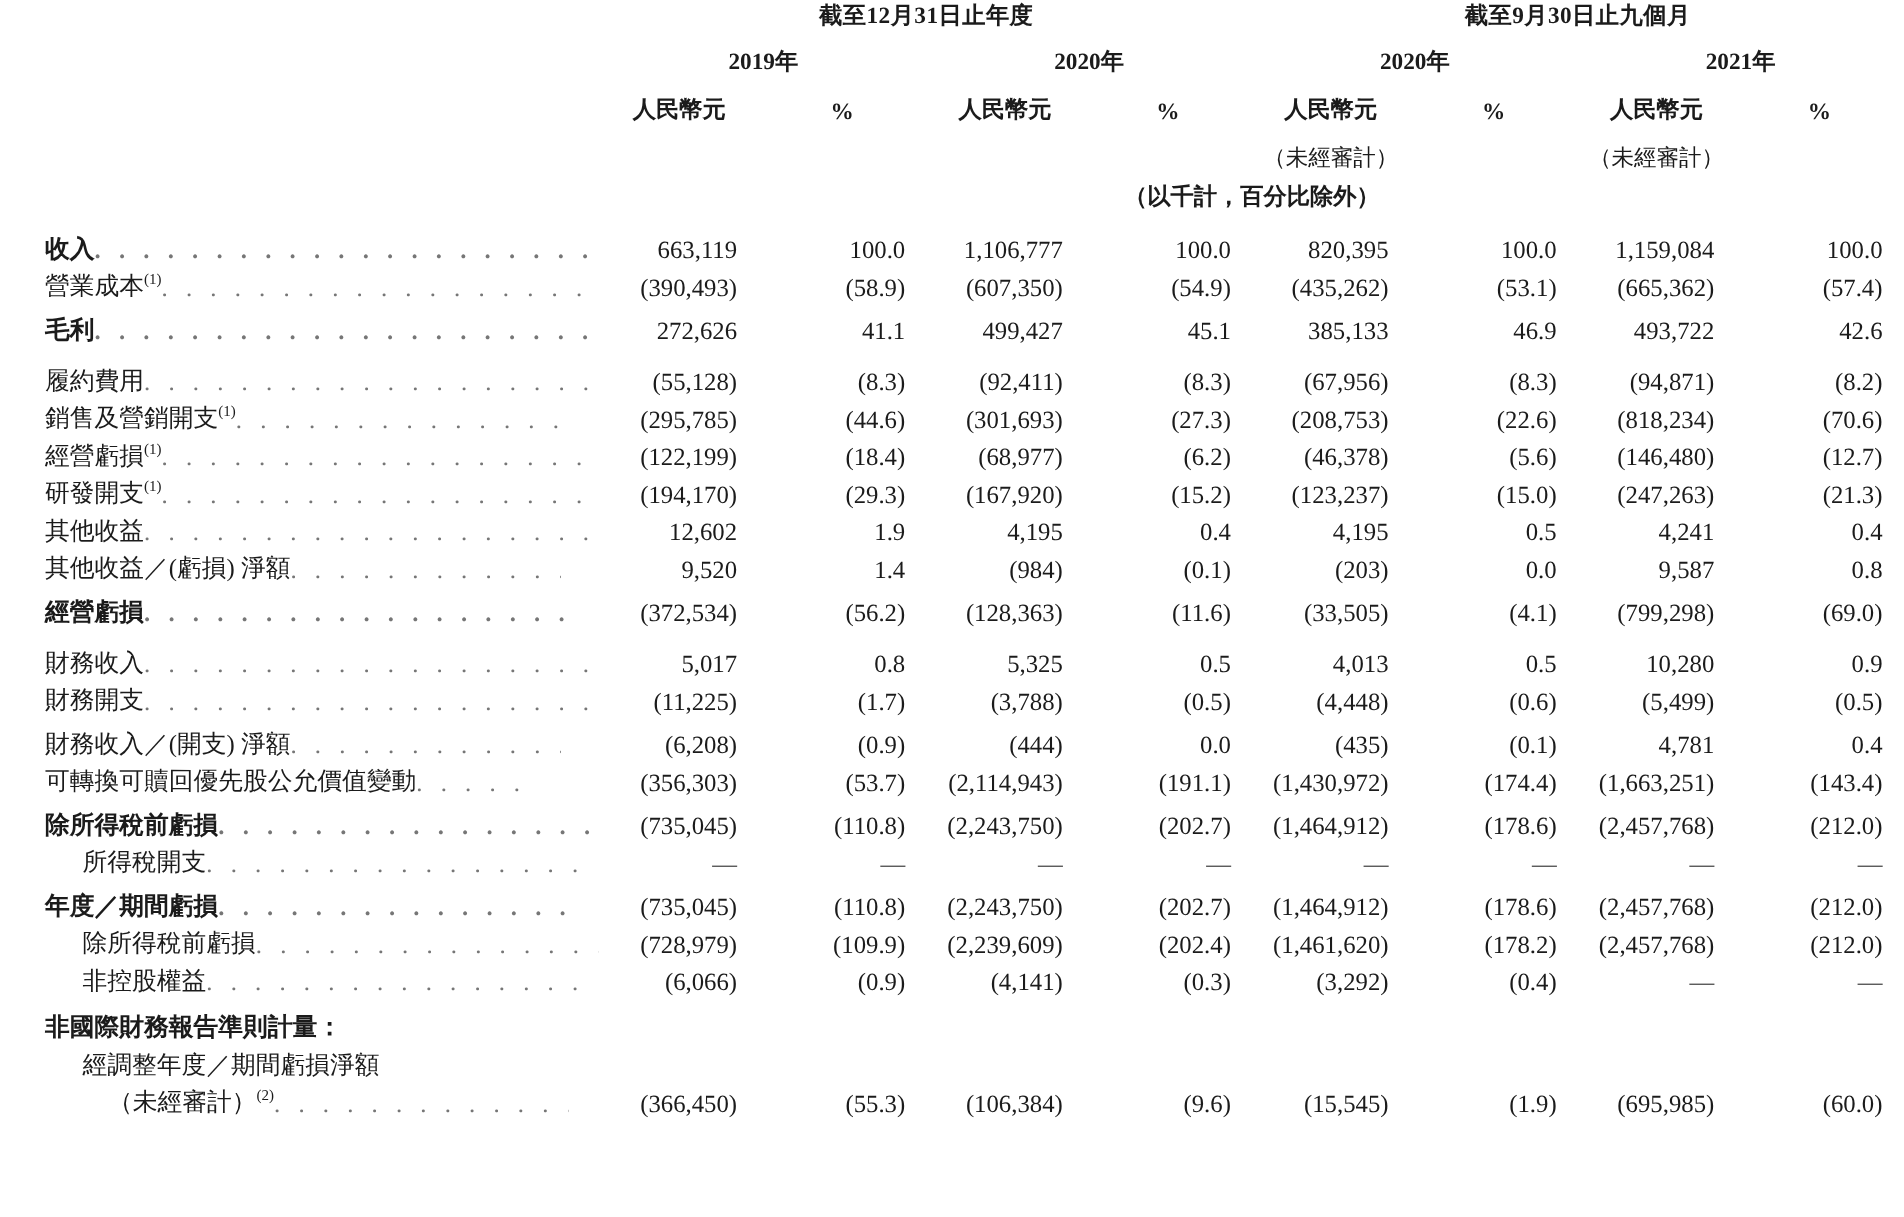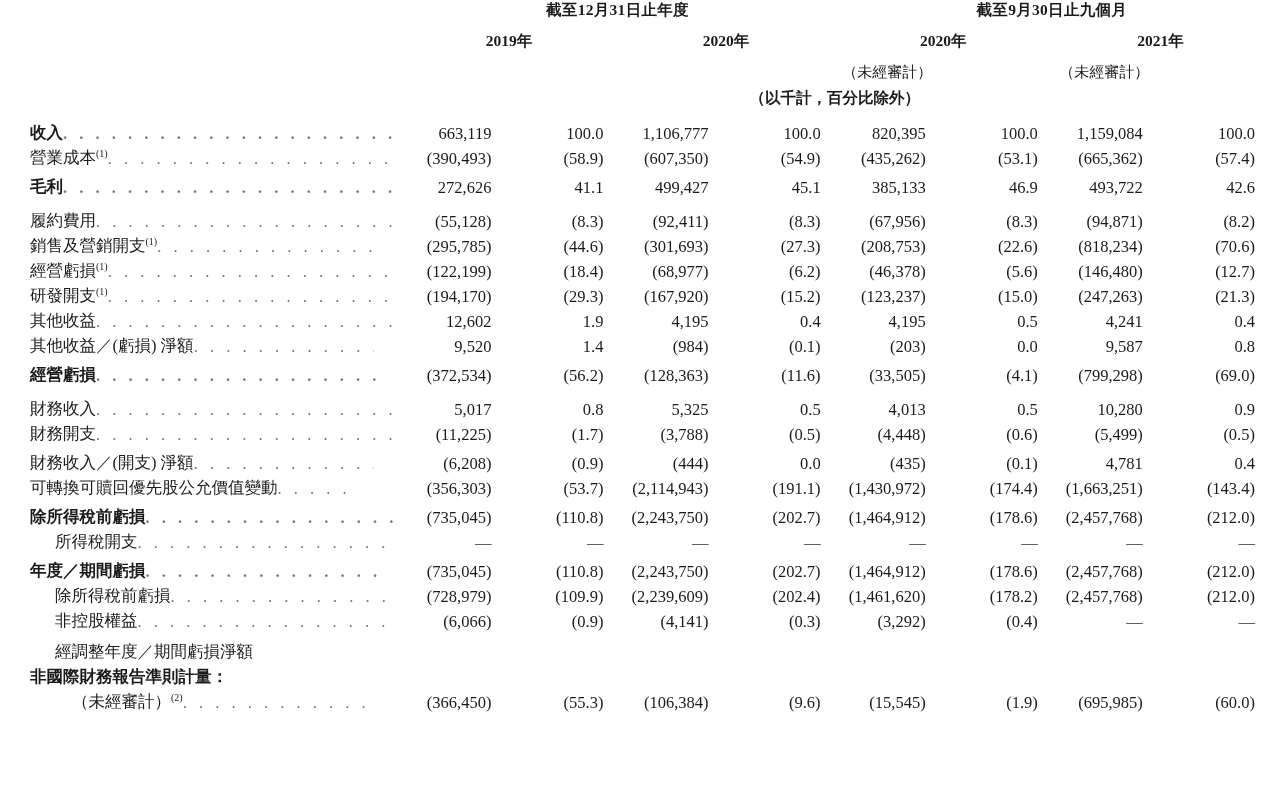--- a/index.html
+++ b/index.html
@@ -174,20 +174,31 @@
             <div style="margin:0 9px 0 15px;"></div>
           </td>
     <td colspan="2">
             <div style="margin:0 9px 0 15px;"></div>
           </td>
     <td colspan="2">
             <div style="margin:0 9px 0 15px;"></div>
           </td>
   </tr>
 
+  <tr>
+    <td></td>
+    <td class="hdr-unit">人民幣元</td>
+    <td class="hdr-unit">%</td>
+    <td class="hdr-unit">人民幣元</td>
+    <td class="hdr-unit">%</td>
+    <td class="hdr-unit">人民幣元</td>
+    <td class="hdr-unit">%</td>
+    <td class="hdr-unit">人民幣元</td>
+    <td class="hdr-unit">%</td>
+  </tr>
 
   <tr class="ruleline heavy">
     <td></td>
     <td>
             <div style="margin:0 14px 0 9px;"></div>
           </td>
     <td>
             <div style="margin:0 14px 0 18px;"></div>
           </td>
     <td>
@@ -698,33 +709,33 @@
           </td>
     <td>
             <div style="margin:0 14px 0 18px;"></div>
           </td>
   </tr>
   <tr class="spacer-row-sm">
           <td colspan="9"></td>
         </tr>
 
   <tr class="datarow">
+    <td class="lbl bold"><span class="txt">非國際財務報告準則計量：</span></td>
+    <td></td>
+    <td></td>
+    <td></td>
+    <td></td>
+    <td></td>
+    <td></td>
+    <td></td>
+    <td></td>
+  </tr>
+
+  <tr class="datarow">
     <td class="lbl indent1"><span class="txt">經調整年度／期間虧損淨額</span></td>
-    <td></td>
-    <td></td>
-    <td></td>
-    <td></td>
-    <td></td>
-    <td></td>
-    <td></td>
-    <td></td>
-  </tr>
-
-  <tr class="datarow">
-    <td class="lbl bold"><span class="txt">非國際財務報告準則計量：</span></td>
     <td></td>
     <td></td>
     <td></td>
     <td></td>
     <td></td>
     <td></td>
     <td></td>
     <td></td>
   </tr>
 

